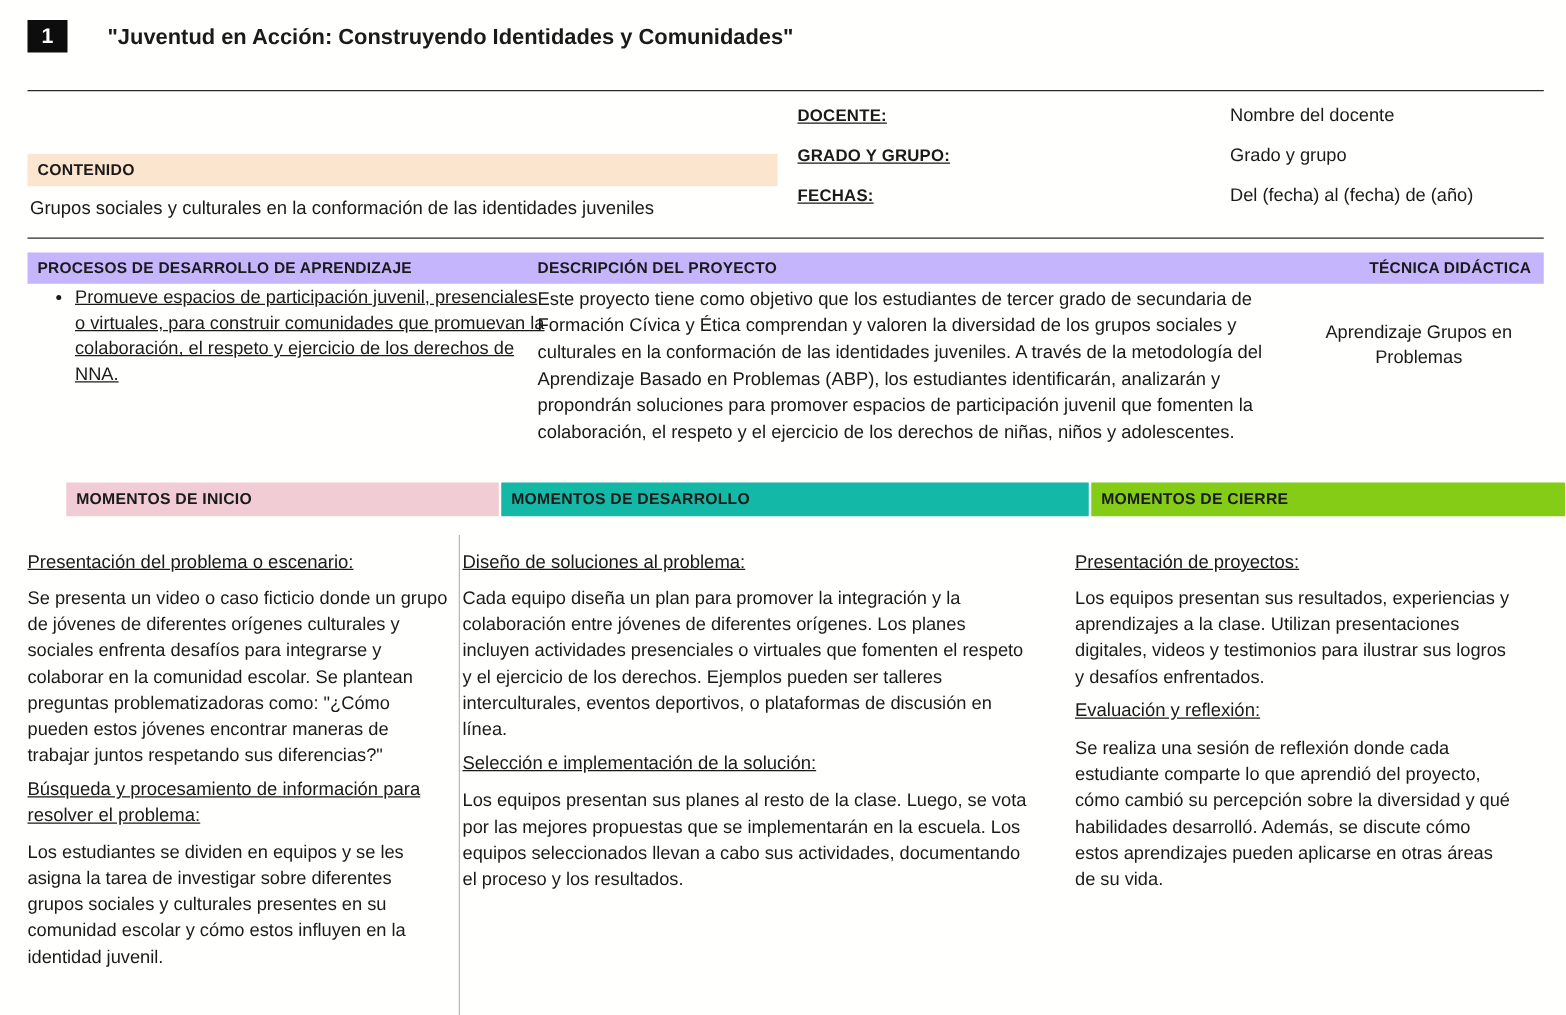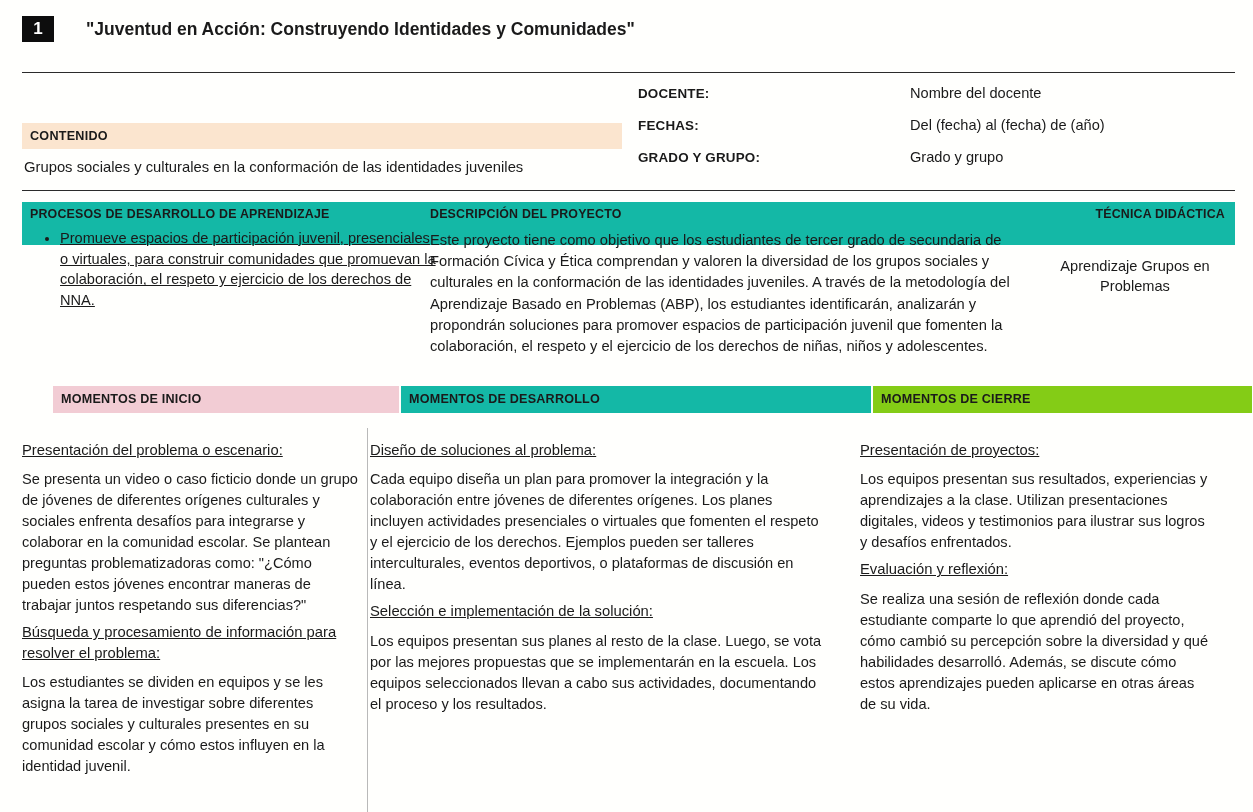--- a/index.html
+++ b/index.html
@@ -101,43 +101,44 @@
   }
   .meta-row {
     display: flex;
     align-items: baseline;
     margin-bottom: 16px;
   }
   .meta-label {
     font-size: 13.4px;
     font-weight: bold;
     letter-spacing: 0.2px;
-    width: 272px;
+    width: 346px;
     flex: 0 0 auto;
+    text-decoration: underline;
   }
   .meta-value {
     font-size: 14.6px;
   }
   .rule-mid {
     position: absolute;
     left: 22px;
     right: 18px;
     top: 190px;
     height: 1px;
     background: #2b2b2b;
   }
 
   
   .pda-headband {
     position: absolute;
     top: 202px;
     left: 22px;
     right: 18px;
-    height: 43px;
-    background: #14b8a6;
+    height: 25px;
+    background: #c4b5fd;
   }
   .pda-headband span {
     position: absolute;
     top: 5px;
     font-size: 12.4px;
     font-weight: bold;
     letter-spacing: 0.2px;
   }
   .hb-pda    { left: 8px; }
   .hb-desc   { left: 408px; }
@@ -257,26 +258,26 @@
     <div class="contenido-col">
       <div class="contenido-head">CONTENIDO</div>
       <div class="contenido-body">Grupos sociales y culturales en la conformación de las identidades juveniles</div>
     </div>
     <div class="meta-col">
       <div class="meta-row">
         <div class="meta-label">DOCENTE:</div>
         <div class="meta-value">Nombre del docente</div>
       </div>
       <div class="meta-row">
+        <div class="meta-label">GRADO Y GRUPO:</div>
+        <div class="meta-value">Grado y grupo</div>
+      </div>
+      <div class="meta-row">
         <div class="meta-label">FECHAS:</div>
         <div class="meta-value">Del  (fecha) al (fecha) de (año)</div>
-      </div>
-      <div class="meta-row">
-        <div class="meta-label">GRADO Y GRUPO:</div>
-        <div class="meta-value">Grado y grupo</div>
       </div>
     </div>
   </div>
   <div class="rule-mid"></div>
 
   <div class="pda-headband">
     <span class="hb-pda">PROCESOS DE DESARROLLO DE APRENDIZAJE</span>
     <span class="hb-desc">DESCRIPCIÓN DEL PROYECTO</span>
     <span class="hb-tec">TÉCNICA DIDÁCTICA</span>
   </div>

